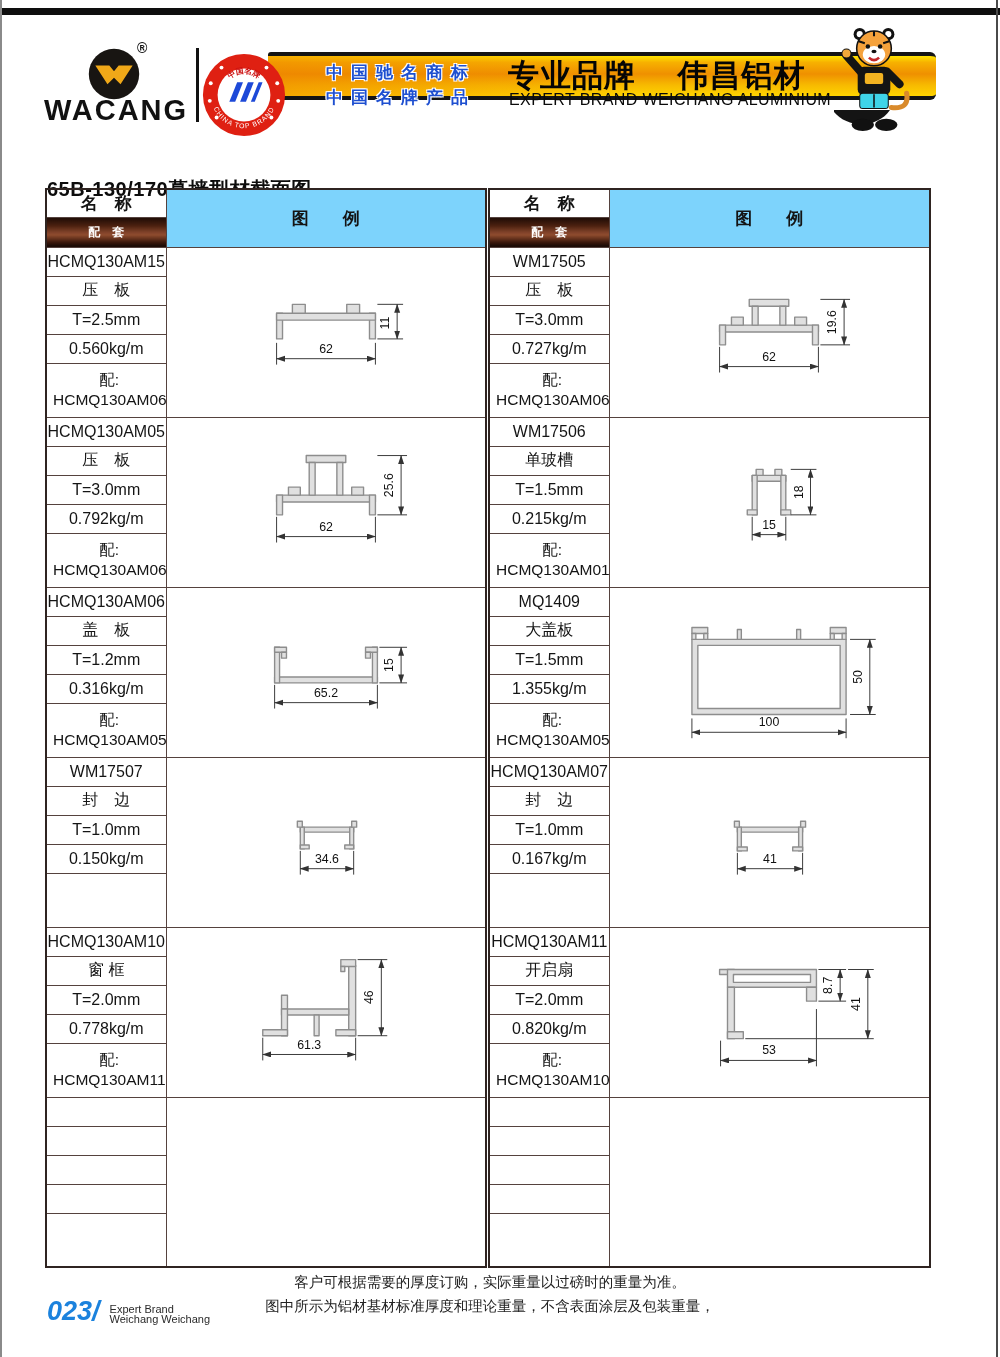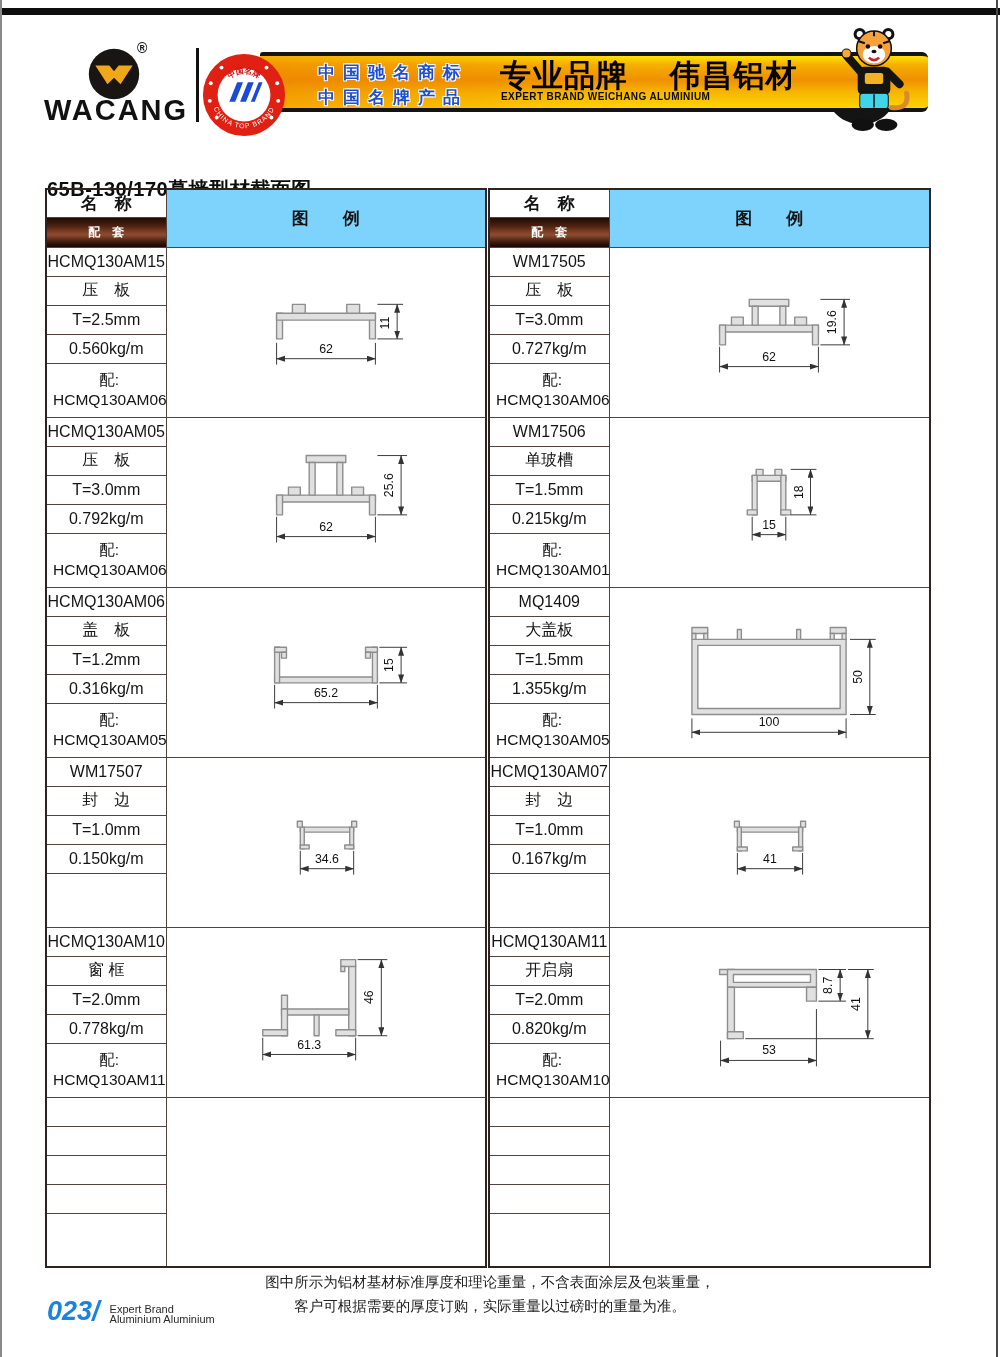--- a/index.html
+++ b/index.html
@@ -7,31 +7,31 @@
         font-family:"Liberation Sans","DejaVu Sans",sans-serif;color:#141414;}
   .edge-l{position:absolute;left:0;top:0;width:2px;height:100%;background:#8a8a8a;}
   .edge-r{position:absolute;right:2px;top:0;width:2px;height:100%;background:#4a4a4a;}
   .topbar{position:absolute;left:0;top:8px;width:100%;height:7px;background:#0e0e0e;}
 
   
   .brand-word{position:absolute;left:44px;top:94px;width:150px;text-align:left;
               font-size:29px;font-weight:900;letter-spacing:2px;color:#111;}
   .reg{position:absolute;left:137px;top:40px;font-size:14px;font-weight:700;}
   .divider{position:absolute;left:196px;top:48px;width:3px;height:74px;background:#111;}
-  .banner{position:absolute;left:260px;top:52px;width:668px;height:60px;box-sizing:border-box;
+  .banner{position:absolute;left:268px;top:52px;width:668px;height:48px;box-sizing:border-box;
           border-top:4px solid #141414;border-bottom:4px solid #141414;border-radius:3px 6px 6px 3px;
           background:linear-gradient(180deg,#ffe400 0%,#f7b100 16%,#ef9000 45%,#f7b900 72%,#ffd400 100%);}
   .banner:before{content:"";position:absolute;inset:0;
           background:linear-gradient(90deg,rgba(238,130,0,.55),rgba(255,214,0,0) 55%);}
   .cn-blue{position:absolute;left:58px;top:4px;font-size:17px;font-weight:700;letter-spacing:8px;
            color:#1e4fd0;line-height:25px;white-space:nowrap;
            text-shadow:-1px -1px 0 #fff,1px -1px 0 #fff,-1px 1px 0 #fff,1px 1px 0 #fff;}
   .banner-title{position:absolute;left:240px;top:-1px;font-size:31px;font-weight:700;color:#050505;
                 letter-spacing:1px;white-space:nowrap;}
-  .banner-sub{position:absolute;left:241px;top:35px;font-size:10px;font-weight:700;color:#0a0a0a;
+  .banner-sub{position:absolute;left:241px;top:35px;font-size:16px;font-weight:400;color:#0a0a0a;
               letter-spacing:.4px;white-space:nowrap;}
   .badge{position:absolute;left:200px;top:51px;}
   .tiger{position:absolute;left:838px;top:26px;}
   .swoosh{position:absolute;left:834px;top:110px;}
 
   .page-title{position:absolute;left:47px;top:148px;font-size:20px;font-weight:800;color:#0c0c0c;
               letter-spacing:.5px;margin-top:28px;}
 
   
   table.sec{position:absolute;top:188px;border-collapse:collapse;table-layout:fixed;
@@ -653,24 +653,24 @@
     <tr class="r">
           <td></td>
         </tr>
     <tr class="rm">
           <td></td>
         </tr>
   </tbody>
     </table>
 
   <div class="notes">
+    <div>客户可根据需要的厚度订购，实际重量以过磅时的重量为准。</div>
     <div>图中所示为铝材基材标准厚度和理论重量，不含表面涂层及包装重量，</div>
-    <div>客户可根据需要的厚度订购，实际重量以过磅时的重量为准。</div>
   </div>
   <div class="pagenum">
     <span class="num">023/</span>
     <span class="sub">
       <div>Expert Brand</div>
-      <div>Aluminium Aluminium</div>
+      <div>Weichang Weichang</div>
     </span>
   </div>
 
 </div>
 
 </body></html>

